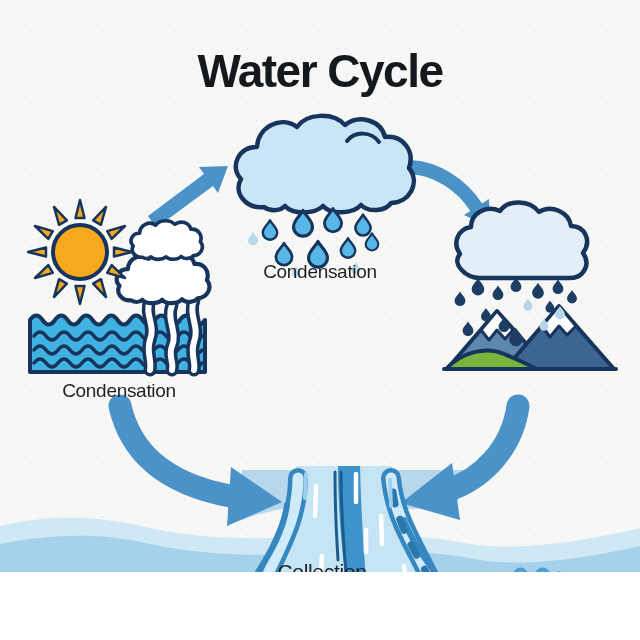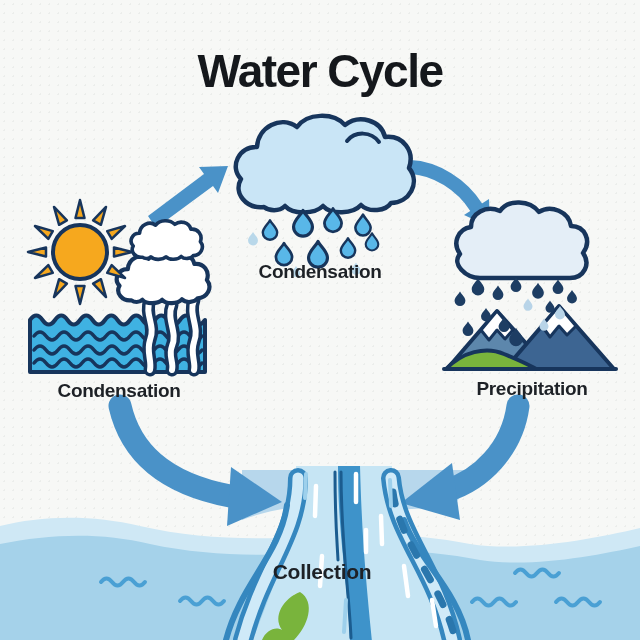--- a/index.html
+++ b/index.html
@@ -1,30 +1,30 @@
 <!DOCTYPE html>
 <html><head>
 <meta charset="utf-8">
 <style>
   html,body{margin:0;padding:0;}
   .stage{
-    position:relative;width:640px;height:640px;overflow:hidden;
+    position:relative;width:640px;height:572px;overflow:hidden;
     background-color:#f7f8f6;
     background-image:radial-gradient(rgba(195,200,196,.22) 1px, transparent 1px);
     background-size:9px 9px;
     font-family:"Liberation Sans", sans-serif;
   }
   .scene{position:absolute;left:0;top:0;}
   .title{
     position:absolute;left:0;right:0;top:44px;text-align:center;
     font-size:46px;font-weight:800;letter-spacing:-1.5px;color:#15181c;
   }
   .label{
     position:absolute;transform:translate(-50%,-50%);white-space:nowrap;
-    font-weight:700;font-size:19px;letter-spacing:-.3px;color:#1d2126;
+    font-weight:400;font-size:19px;letter-spacing:-.3px;color:#1d2126;
   }
   .label.big{font-size:21px;}
 </style>
 </head>
 <body>
 
 <div class="stage">
 
   <svg class="scene" width="640" height="640" viewBox="0 0 640 640">
     <defs>
@@ -208,16 +208,15 @@
       </g>
     </g>
   </svg>
 
   <div class="title">Water Cycle</div>
 
   <div class="label" style="left:119px;top:391px">Condensation</div>
 
   <div class="label" style="left:320px;top:272px">Condensation</div>
 
-  <div class="label" style="left:532px;top:389px">Precipitation</div>
 
   <div class="label big" style="left:322px;top:572px">Collection</div>
 </div>
 
 </body></html>

